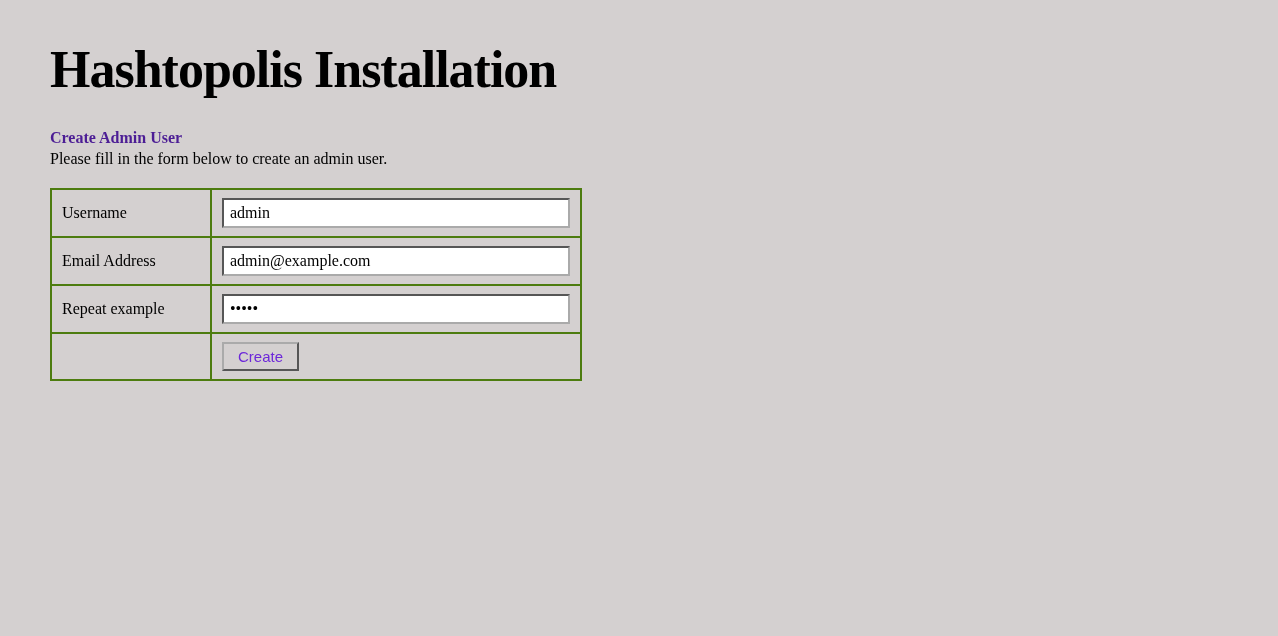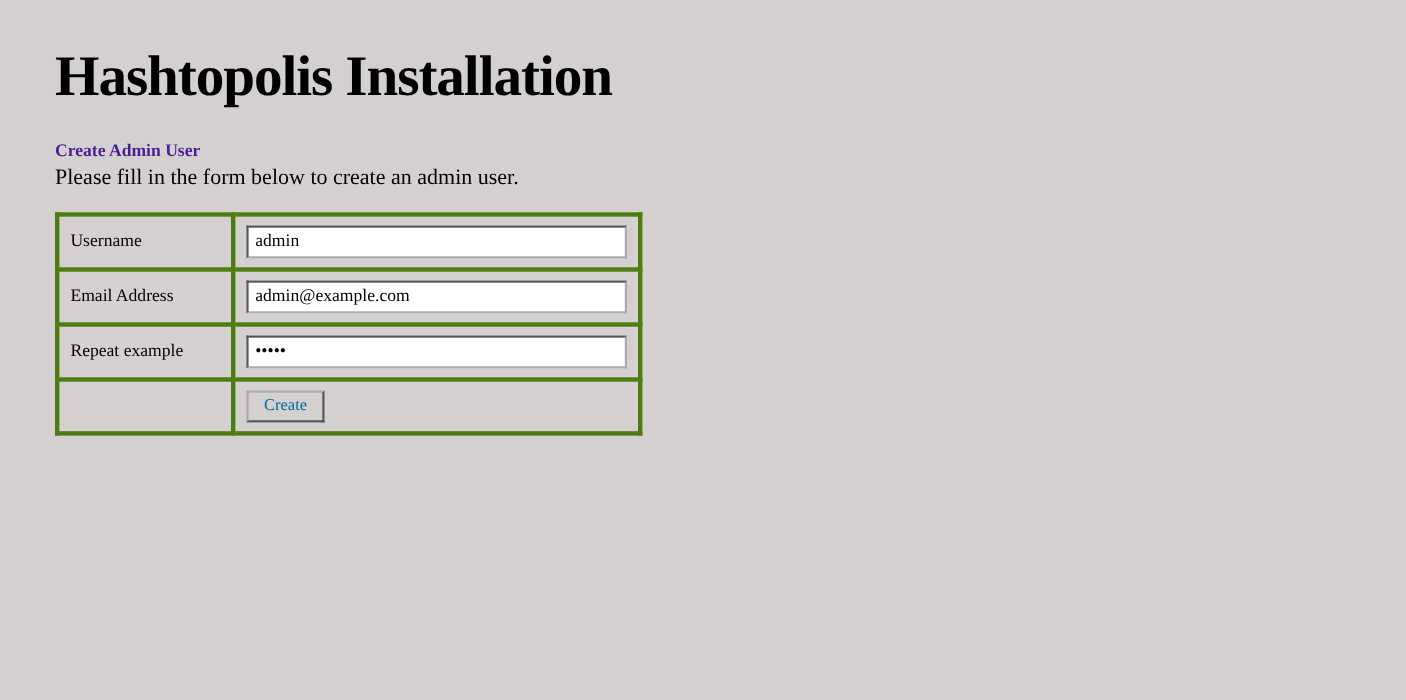--- a/index.html
+++ b/index.html
@@ -31,34 +31,34 @@
 
     .section-title {
       font-size: 16px;
       font-weight: bold;
       font-family: serif;
       color: #4c1d95;
       margin-bottom: 3px;
     }
 
     .section-desc {
-      font-size: 20px;
+      font-size: 16px;
       font-family: serif;
       color: #000;
       margin-bottom: 20px;
     }
 
     .form-table {
       border-collapse: collapse;
       border: 2px solid #888;
       background: #d4d0d0;
     }
 
     .form-table td {
-      border: 4px solid #4d7c0f;
+      border: 2px solid #4d7c0f;
       padding: 8px 10px;
       font-size: 16px;
       font-family: serif;
       color: #000;
     }
 
     .form-table td.label-cell {
       background-color: #d4d0d0;
       white-space: nowrap;
       min-width: 160px;
@@ -77,25 +77,25 @@
       font-family: serif;
       border: 2px inset #aaa;
       background: #fff;
       color: #000;
       outline: none;
     }
 
     .create-button {
       padding: 4px 14px;
       font-size: 15px;
-      font-family: Liberation Serif, serif;
+      font-family: Liberation Sans, sans-serif;
       background: #d4d0d0;
       border: 2px outset #aaa;
       cursor: pointer;
-      color: #0369a1;
+      color: #6d28d9;
     }
   </style>
 </head>
 <body>
 
 <div class="page-container">
   <h1 class="page-title">Hashtopolis Installation</h1>
 
   <p class="section-title">Create Admin User</p>
 

